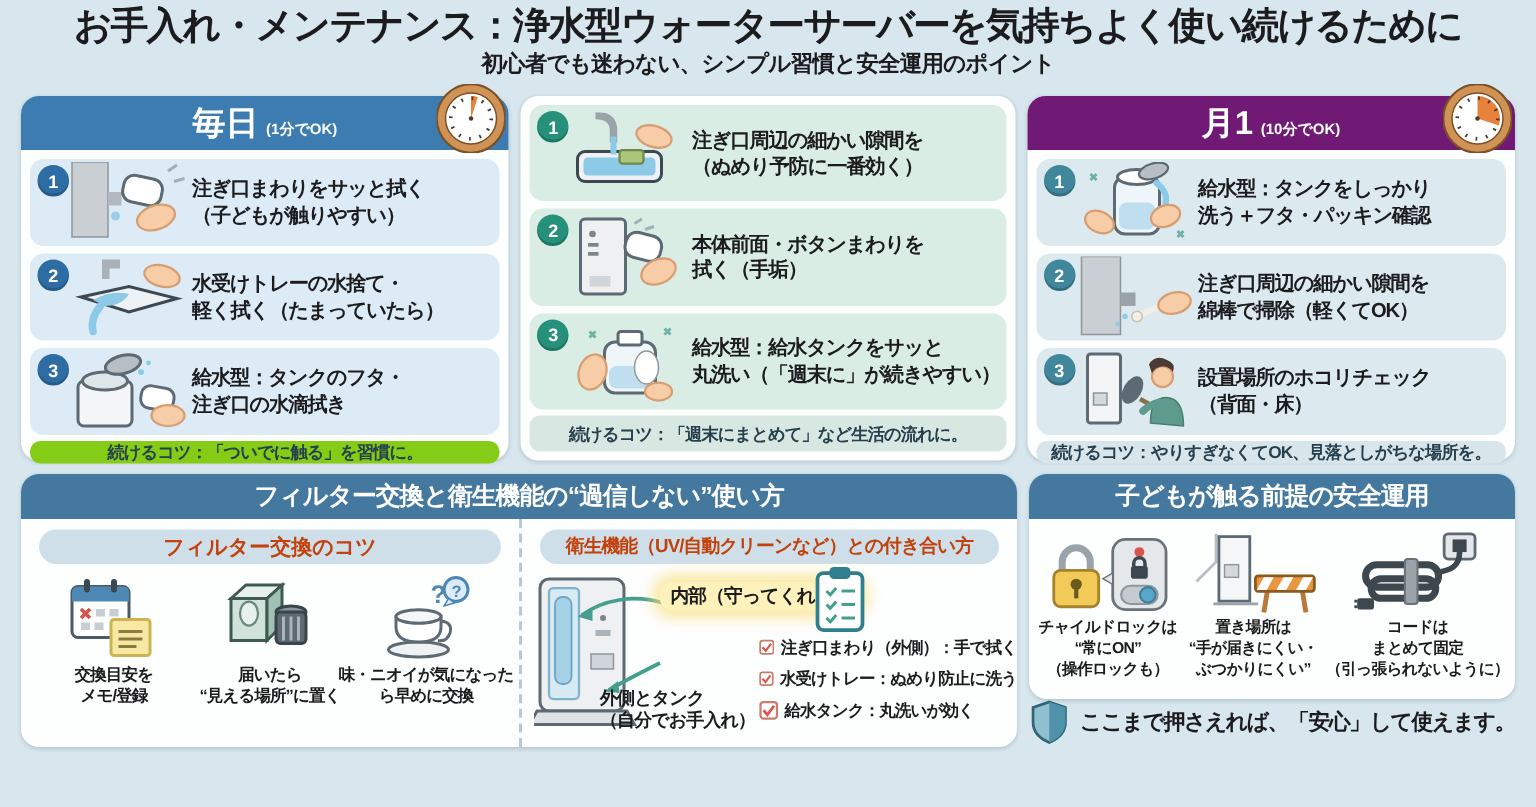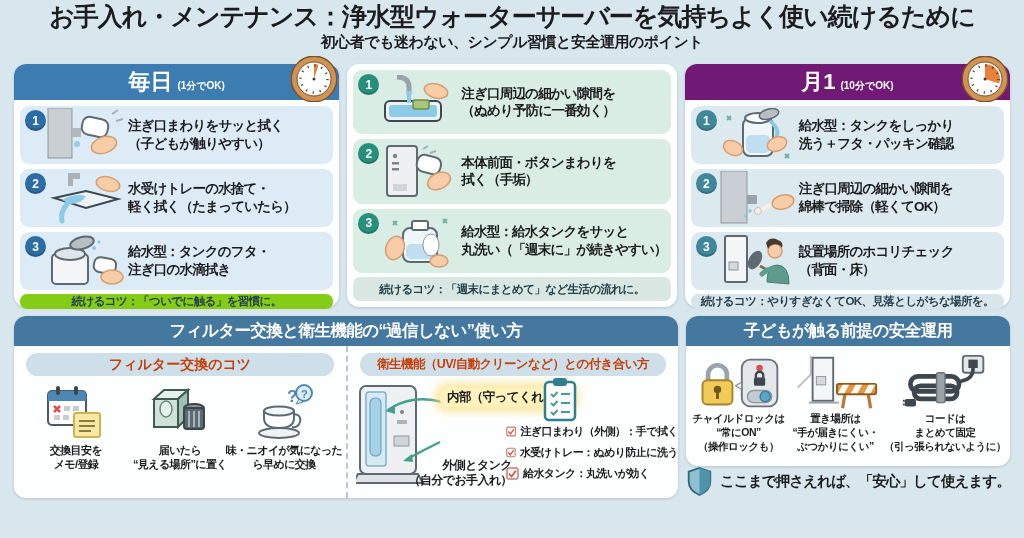--- a/index.html
+++ b/index.html
@@ -54,21 +54,21 @@
   .pill-hygiene{font-size:12.5px;letter-spacing:-0.6px}
   .filter-items{display:flex;justify-content:space-between;margin-top:5px;padding:0 2px}
   .f-item{width:33.3%;display:flex;flex-direction:column;align-items:center}
   .f-icon{height:62px}
   .f-caption{font-size:11px;font-weight:bold;text-align:center;line-height:1.3;letter-spacing:-0.6px;white-space:nowrap}
   .f-caption span{display:block}
   
   .hy-visual{position:relative;height:118px;margin-top:4px}
   .hy-server-svg{position:absolute;left:0;top:0;pointer-events:none}
   .label-inside{position:absolute;left:84px;top:8px;background:#fdf2bc;border-radius:8px;padding:1px 7px;font-size:12.5px;font-weight:bold;letter-spacing:-0.6px;white-space:nowrap;box-shadow:0 0 9px 5px rgba(250,224,130,.75)}
-  .label-outside{position:absolute;left:44px;top:78px;width:112px;text-align:right;font-size:12px;font-weight:bold;line-height:1.25;letter-spacing:-0.6px;white-space:nowrap}
+  .label-outside{position:absolute;left:44px;top:78px;width:112px;text-align:left;font-size:12px;font-weight:bold;line-height:1.25;letter-spacing:-0.6px;white-space:nowrap}
   .label-outside span{display:block}
   .clipboard{position:absolute;left:186px;top:-4px}
   .checklist{position:absolute;left:150px;top:44px;width:172px;display:flex;flex-direction:column;gap:6px}
   .chk-row{display:flex;align-items:center;gap:4px}
   .chk-text{font-size:11px;font-weight:bold;letter-spacing:-0.6px;white-space:nowrap}
   
   .sf-col{flex:1;display:flex;flex-direction:column}
   .sf-card{height:150px}
   .sf-items{display:flex;padding:8px 4px 2px}
   .sf-item{flex:1;display:flex;flex-direction:column;align-items:center}

